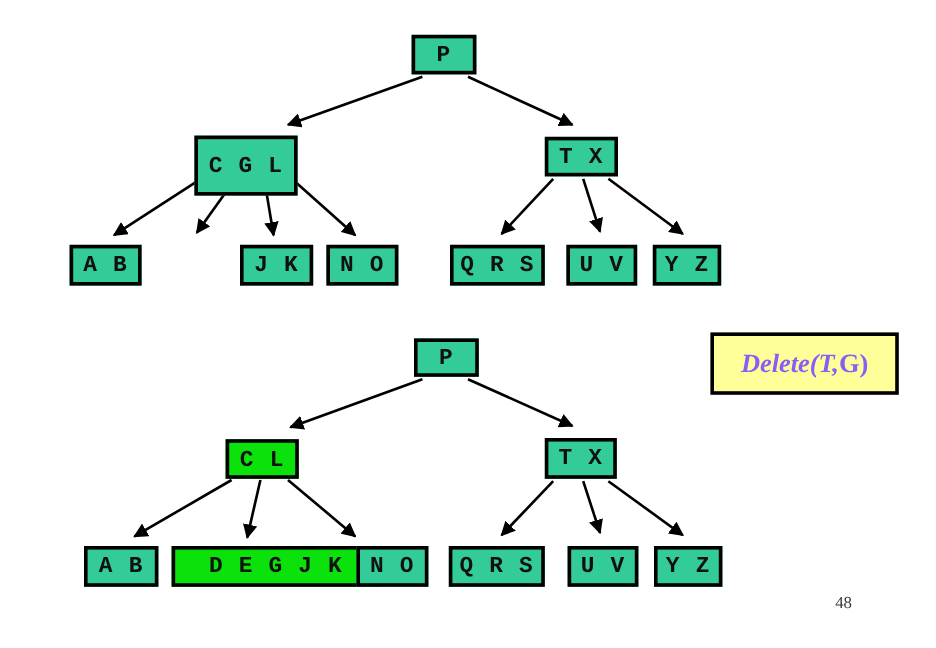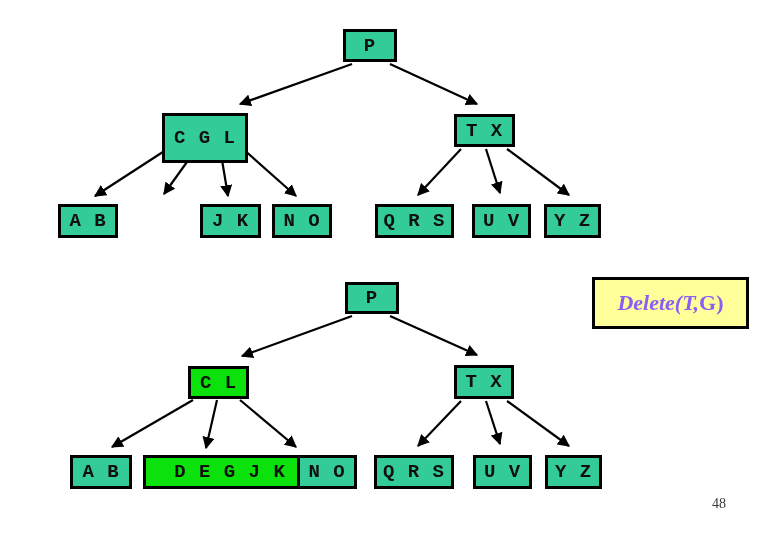--- a/index.html
+++ b/index.html
@@ -67,21 +67,20 @@
   .annotation .bd {
     font-style: normal;
     font-weight: bold;
   }
   .page-num {
     position: absolute;
     left: 696px; top: 496px;
     font-family: "Liberation Serif", serif;
     font-size: 14px;
     color: #3a3a3a;
-    margin-left: 16px;
   }
 </style>
 </head>
 <body>
 
 <div class="slide">
 
   <svg class="edges" width="780" height="540" viewBox="0 0 780 540">
     <defs>
       <marker id="ah" viewBox="0 0 10 10" refX="9" refY="5" markerWidth="5.5" markerHeight="5.5" orient="auto">

